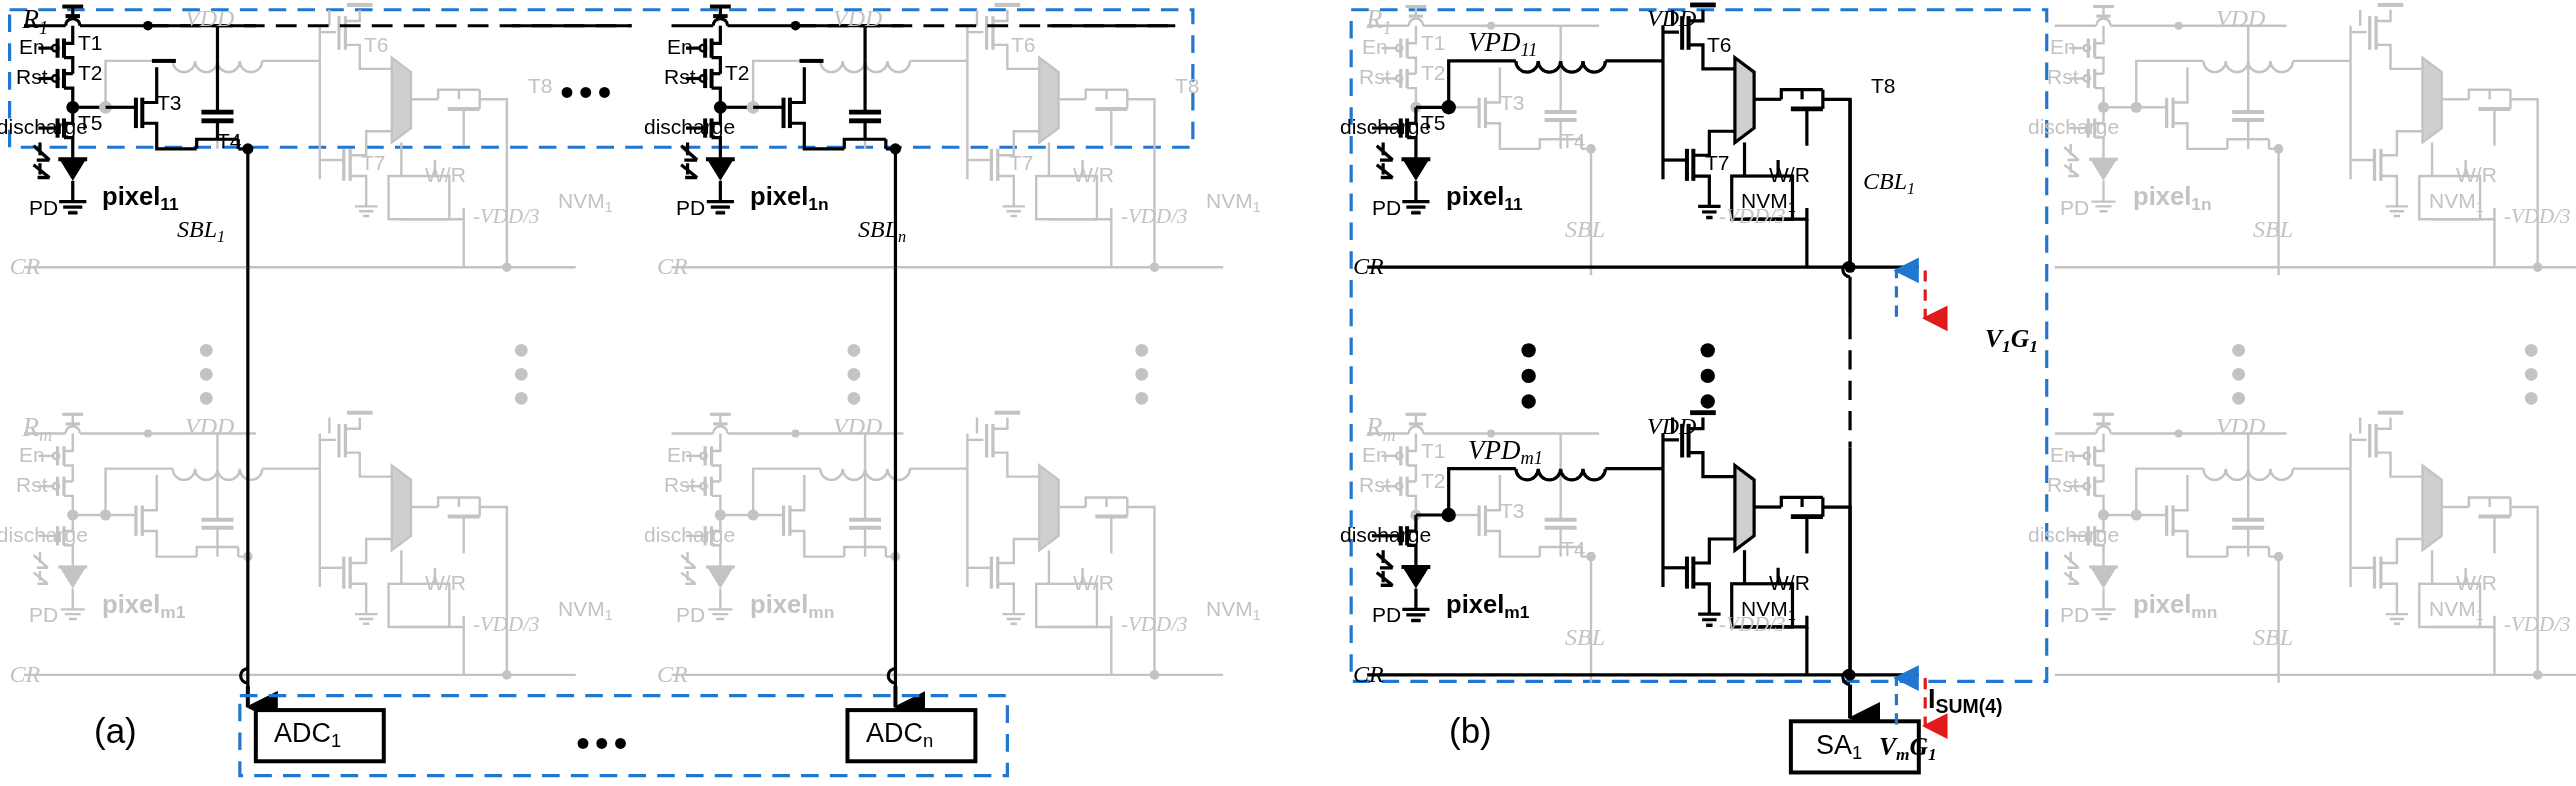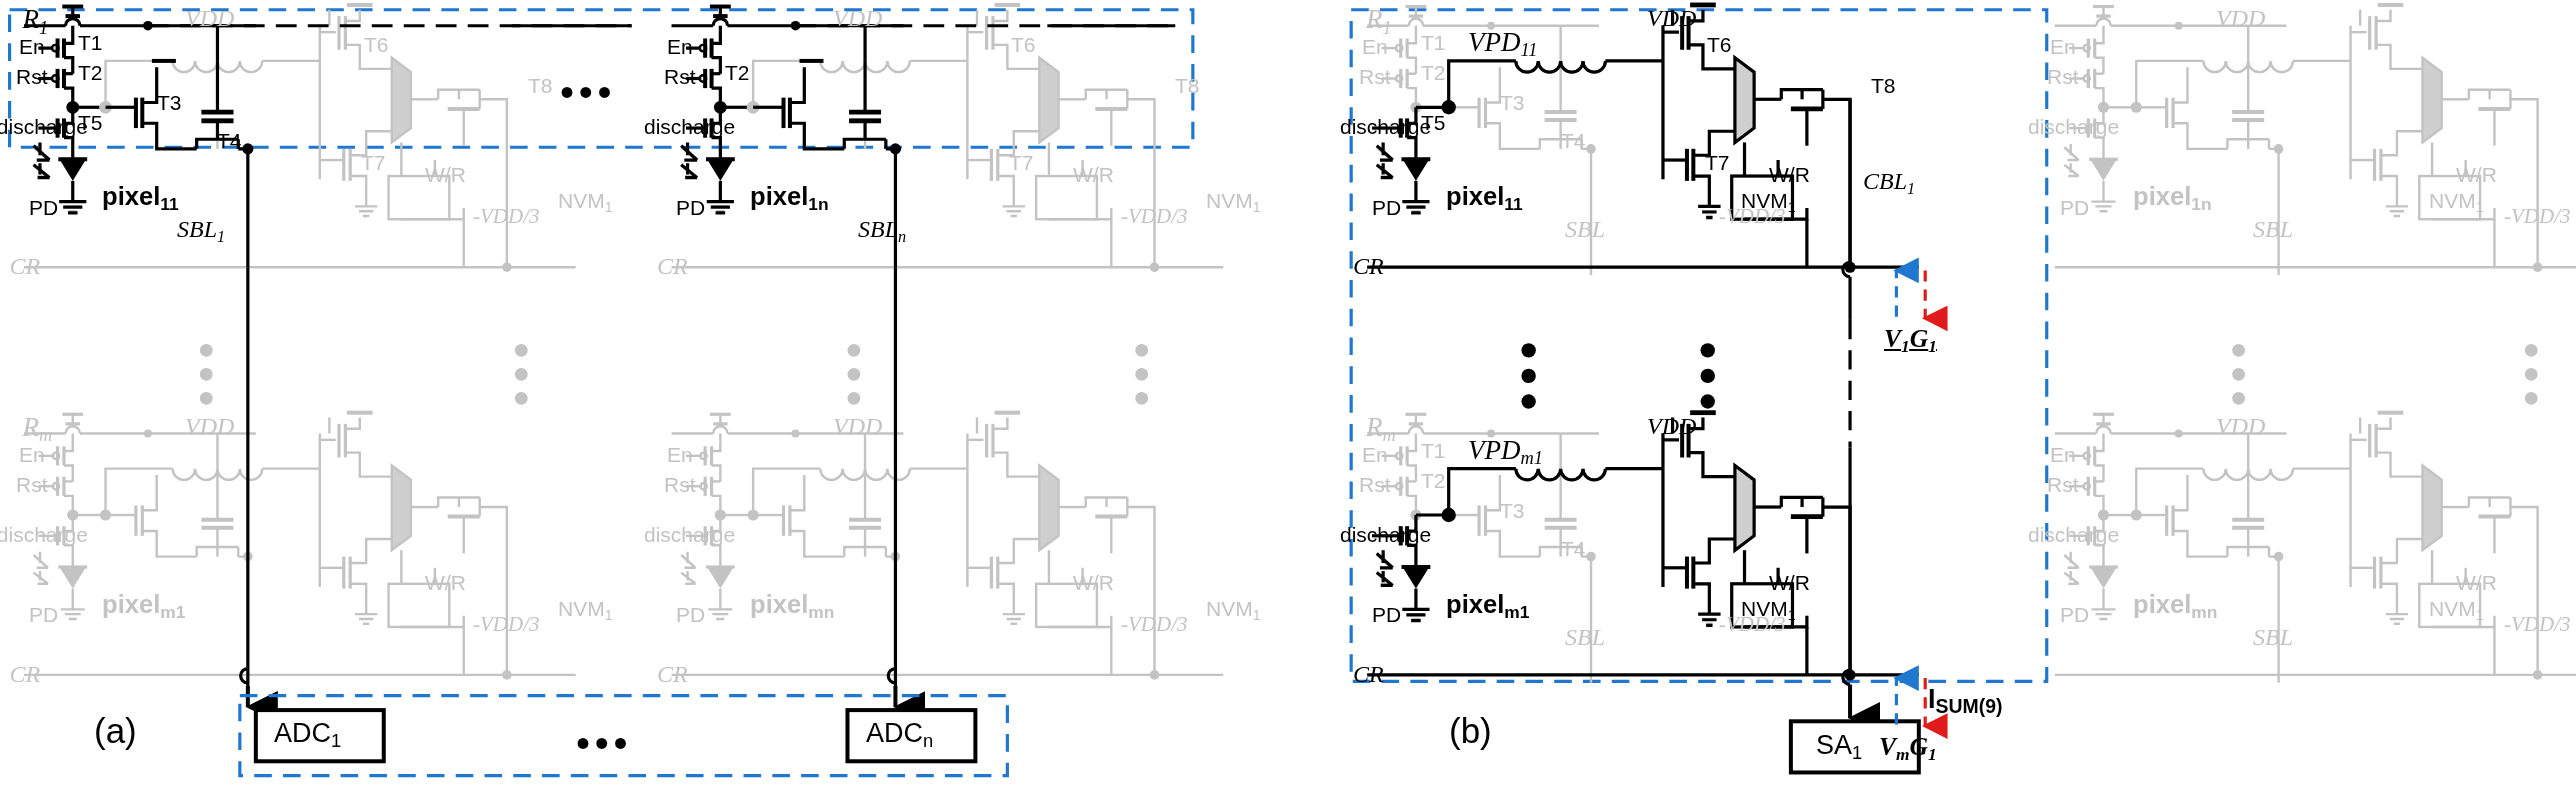--- a/index.html
+++ b/index.html
@@ -460,21 +460,21 @@
 <div class="lbl blk sans" style="left:1372px;top:197px;font-size:21px;">PD</div>
 <div class="lbl blk it" style="left:1468px;top:29px;font-size:27px;"><span>VPD</span><sub>11</sub></div>
 <div class="lbl blk it" style="left:1647px;top:6.4px;font-size:24px;">VDD</div>
 <div class="lbl gry it" style="left:1719px;top:206px;font-size:21px;">-VDD/3</div>
 <div class="lbl blk sans" style="left:1769px;top:164px;font-size:21px;">W/R</div>
 <div class="lbl blk sans" style="left:1741px;top:190px;font-size:21px;"><span>NVM</span><sub>1</sub></div>
 <div class="lbl blk sans bold" style="left:1446px;top:184px;font-size:25.6px;"><span>pixel</span><sub>11</sub></div>
 <div class="lbl gry it" style="left:1565px;top:217px;font-size:24px;">SBL</div>
 <div class="lbl blk it" style="left:1353px;top:254px;font-size:24px;">CR</div>
 <div class="lbl blk it" style="left:1863px;top:169px;font-size:24px;"><span>CBL</span><sub>1</sub></div>
-<div class="lbl blk it bold" style="left:1884px;top:326px;font-size:25.6px;text-decoration:underline;"><span>V</span><sub>1</sub><span>G</span><sub>1</sub></div>
+<div class="lbl blk it bold" style="left:1985px;top:326px;font-size:25.6px;"><span>V</span><sub>1</sub><span>G</span><sub>1</sub></div>
 
 <div class="lbl gry sans" style="left:2050px;top:36px;font-size:21px;">En</div>
 <div class="lbl gry sans" style="left:2047px;top:66px;font-size:21px;">Rst</div>
 <div class="lbl gry sans" style="left:2028px;top:116px;font-size:21px;">discharge</div>
 <div class="lbl gry sans" style="left:2060px;top:197px;font-size:21px;">PD</div>
 <div class="lbl gry it" style="left:2216px;top:6.4px;font-size:24px;">VDD</div>
 <div class="lbl gry it" style="left:2504px;top:206px;font-size:21px;">-VDD/3</div>
 <div class="lbl gry sans" style="left:2456px;top:164px;font-size:21px;">W/R</div>
 <div class="lbl gry sans" style="left:2429px;top:190px;font-size:21px;"><span>NVM</span><sub>1</sub></div>
 <div class="lbl gry sans bold" style="left:2133px;top:184px;font-size:25.6px;"><span>pixel</span><sub>1n</sub></div>
@@ -503,18 +503,18 @@
 <div class="lbl gry sans" style="left:2047px;top:474px;font-size:21px;">Rst</div>
 <div class="lbl gry sans" style="left:2028px;top:524px;font-size:21px;">discharge</div>
 <div class="lbl gry sans" style="left:2060px;top:604px;font-size:21px;">PD</div>
 <div class="lbl gry it" style="left:2216px;top:414px;font-size:24px;">VDD</div>
 <div class="lbl gry it" style="left:2504px;top:614px;font-size:21px;">-VDD/3</div>
 <div class="lbl gry sans" style="left:2456px;top:572px;font-size:21px;">W/R</div>
 <div class="lbl gry sans" style="left:2429px;top:598px;font-size:21px;"><span>NVM</span><sub>1</sub></div>
 <div class="lbl gry sans bold" style="left:2133px;top:592px;font-size:25.6px;"><span>pixel</span><sub>mn</sub></div>
 <div class="lbl gry it" style="left:2253px;top:625px;font-size:24px;">SBL</div>
 
-<div class="lbl blk sans bold" style="left:1928px;top:686px;font-size:27px;"><span>I</span><sub style="font-size:0.72em;">SUM(9)</sub></div>
+<div class="lbl blk sans bold" style="left:1928px;top:686px;font-size:27px;"><span>I</span><sub style="font-size:0.72em;">SUM(4)</sub></div>
 <div class="lbl blk sans" style="left:1816px;top:732px;font-size:27px;"><span>SA</span><sub>1</sub></div>
 <div class="lbl panel-tag" style="left:1449px;top:713px;">(b)</div>
 
 </div>
 
 
 </body></html>

